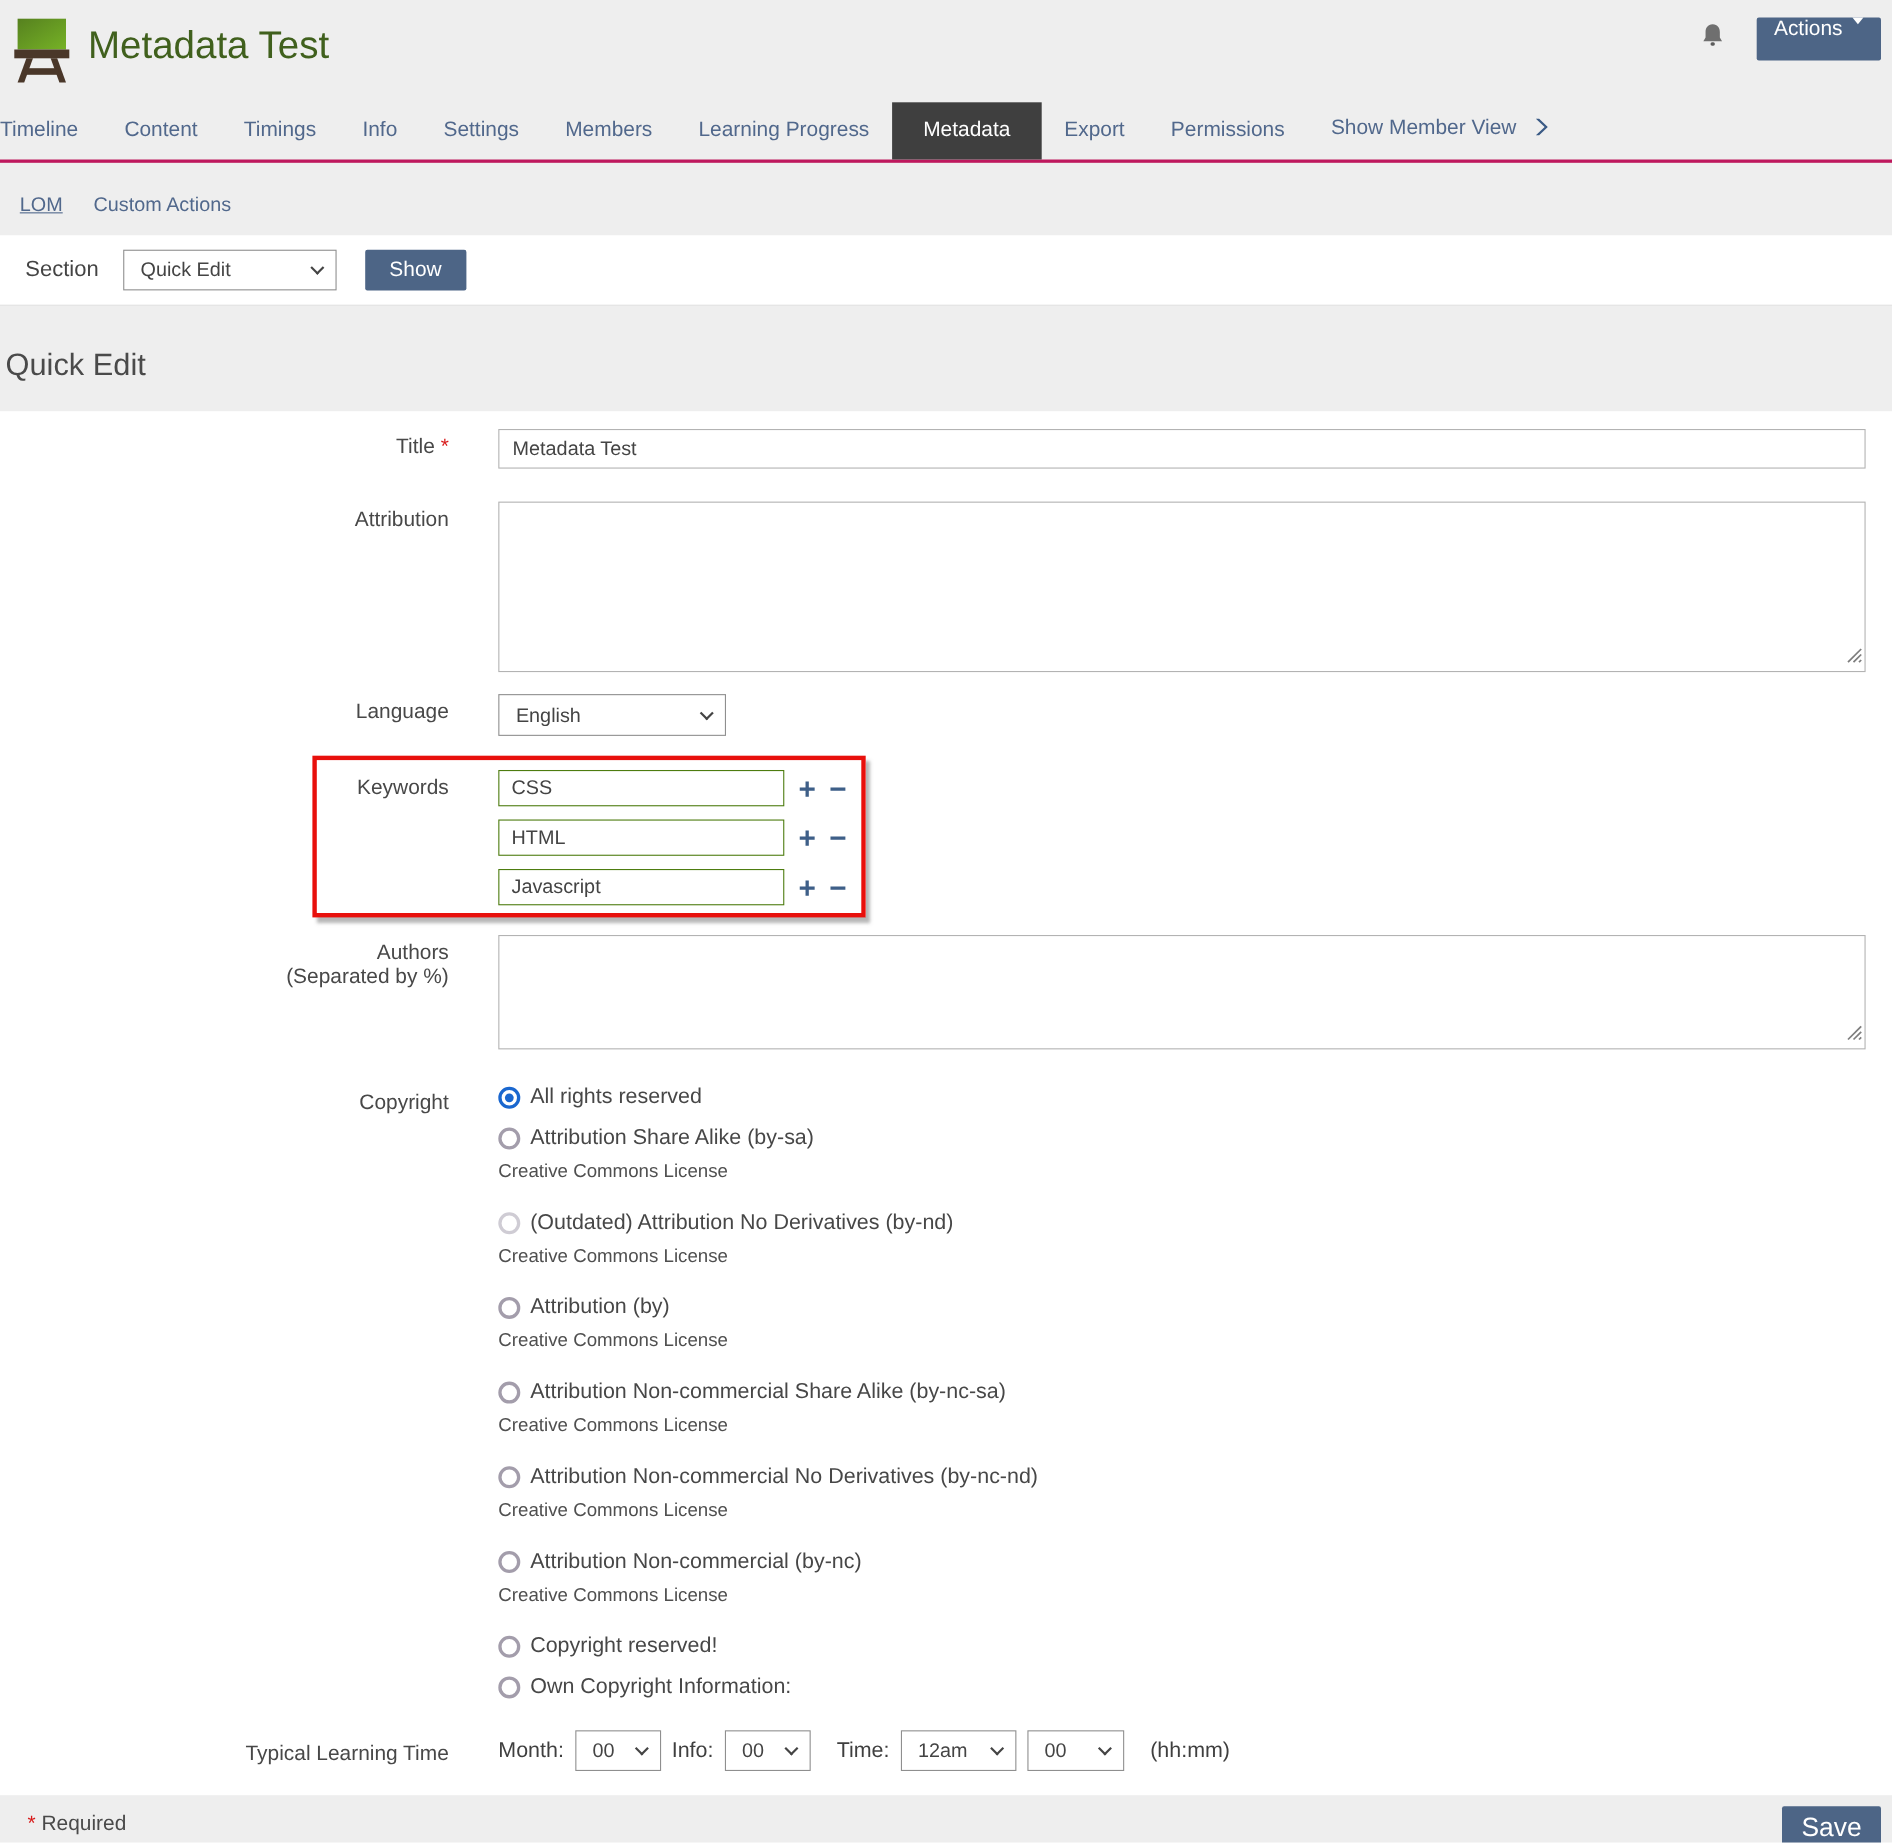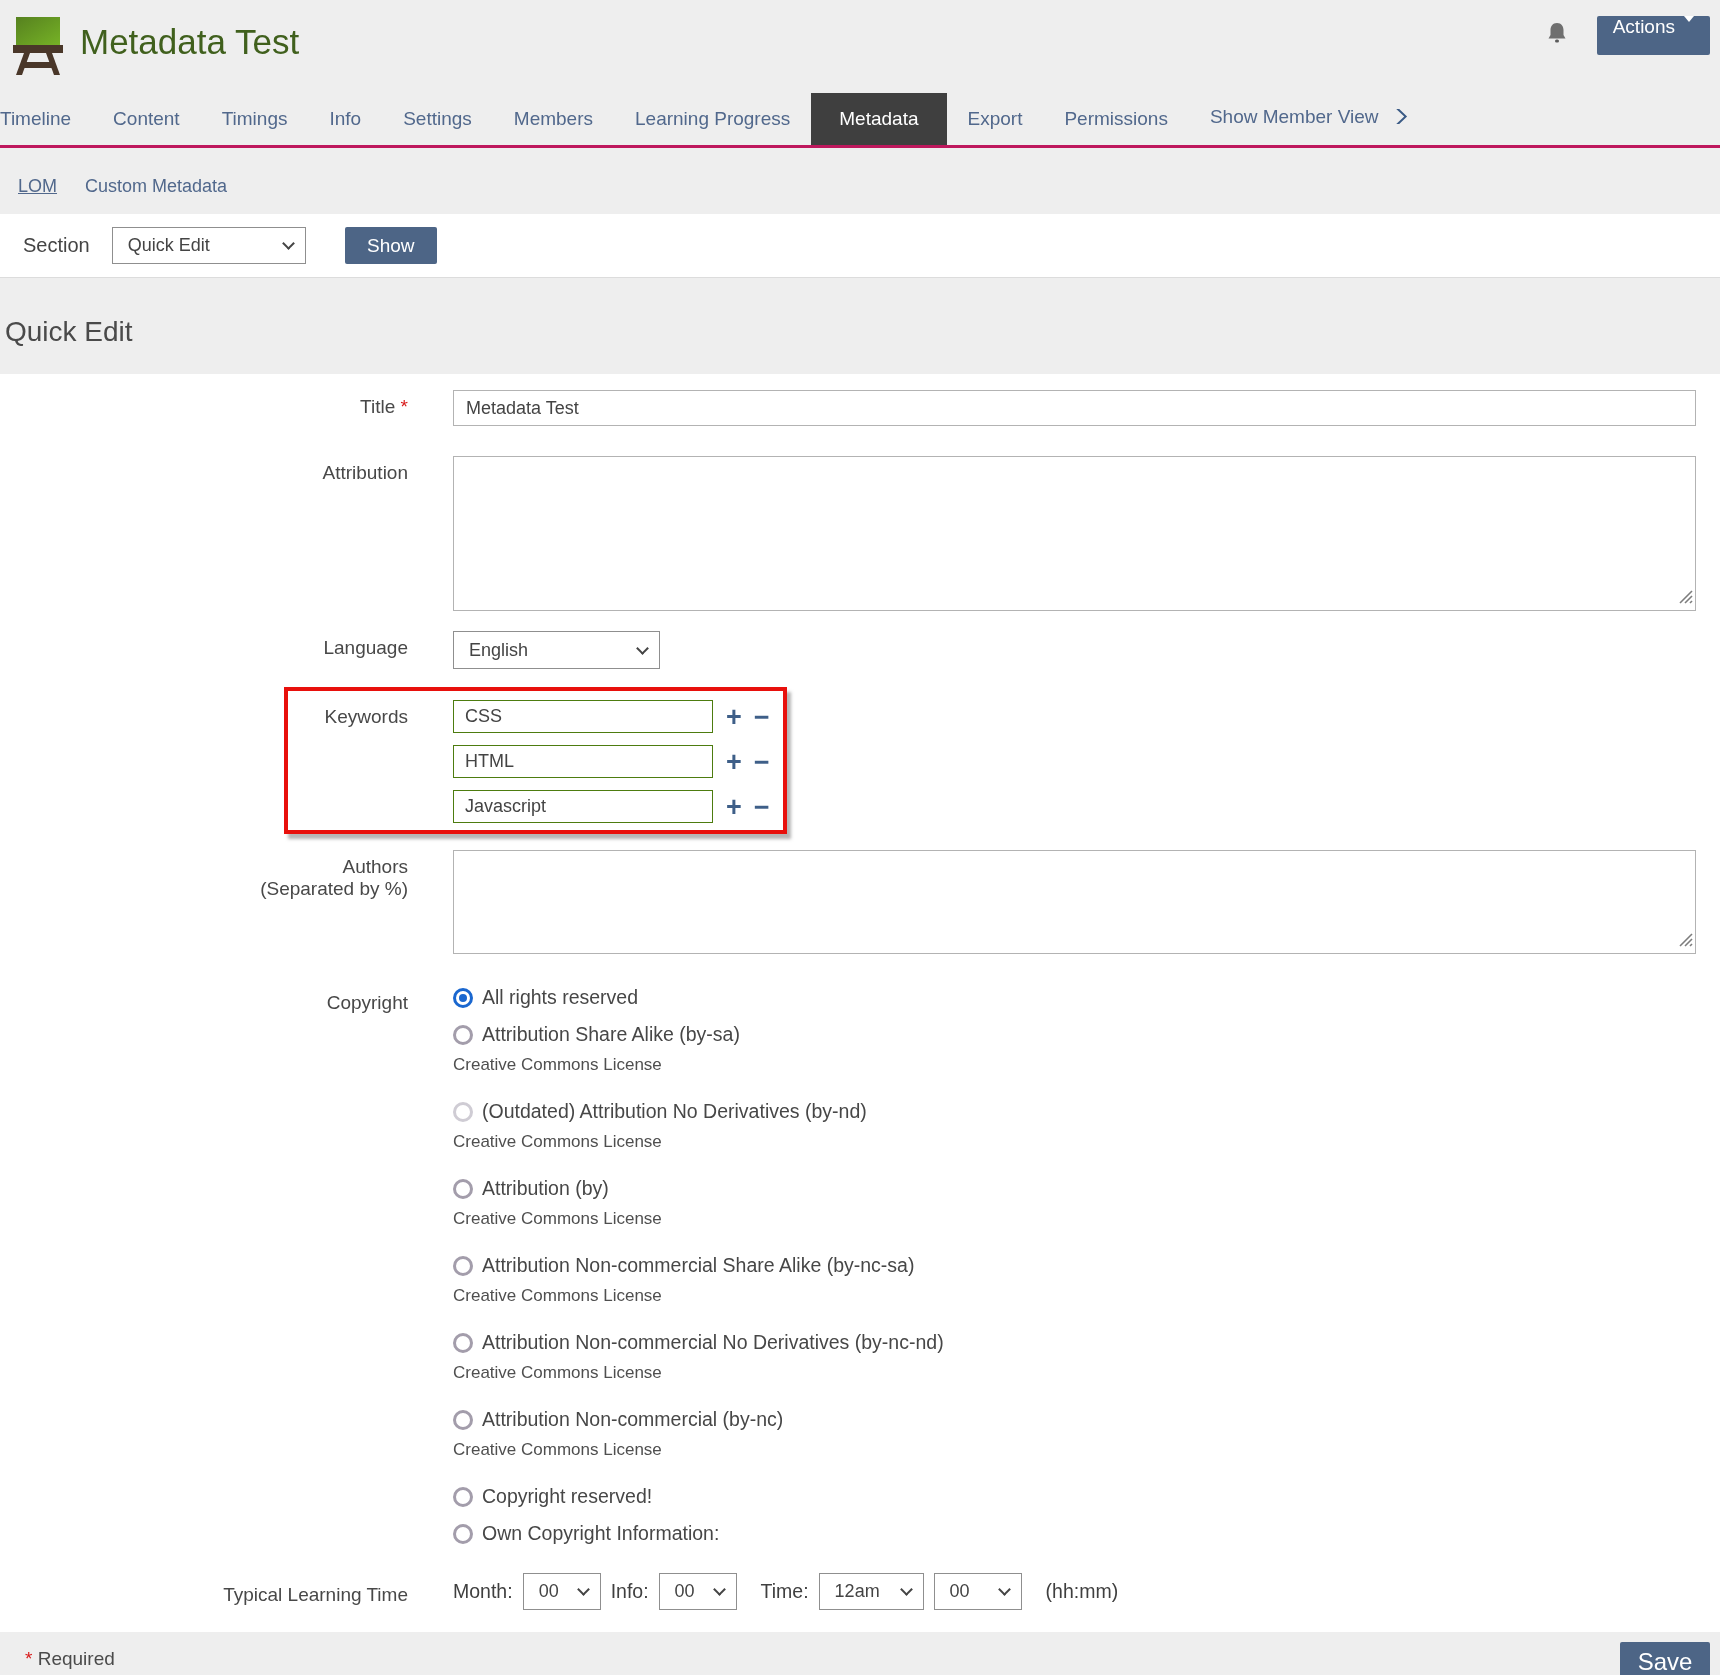--- a/index.html
+++ b/index.html
@@ -36,21 +36,21 @@
   
   .toolbar { background:#ffffff; height:64px; border-bottom:1px solid #dcdcdc;
              display:flex; align-items:center; padding-left:23px; }
   .toolbar-label { font-size:20px; color:#444; margin-right:22px; }
   .fselect { background:#fff; border:1px solid #8f8f8f; height:37px;
              display:inline-flex; align-items:center; justify-content:space-between;
              padding:0 12px 0 15px; font-size:18px; color:#444; cursor:pointer; }
   .chevron { display:inline-block; width:9px; height:9px; border-right:2px solid #444;
              border-bottom:2px solid #444; transform:rotate(45deg); margin-top:-4px; }
   .section-select { width:194px; }
-  .show-btn { height:37px; width:92px; margin-left:39px; font-size:19px; }
+  .show-btn { height:37px; width:92px; margin-left:26px; font-size:19px; }
   
   .heading-band { background:#eeeeee; height:96px; padding:38px 0 0 5px; }
   .form-heading { font-size:28px; color:#4a4a4a; }
   
   .panel { background:#ffffff; padding-top:16px; }
   .frow { display:flex; }
   .flabel { width:408px; flex:0 0 408px; text-align:right; font-size:19px; color:#484848; padding-top:6px; }
   .flabel .star, .star { color:#d81a1a; }
   .ffield { margin-left:45px; }
   .tinput { width:1243px; height:36px; border:1px solid #b3b3b3; background:#fff;
@@ -152,21 +152,21 @@
       <span class="chev-right">
         <svg width="17" height="17" viewBox="0 0 16 16">
           <path d="M4 1 L11.5 8 L4 15 L6.8 15 L14.2 8 L6.8 1 Z" fill="#3a5a85"></path>
         </svg>
       </span>
     </div>
   </div>
 
   <div class="subnav">
     <span class="subtab active">LOM</span>
-    <span class="subtab">Custom Metadata</span>
+    <span class="subtab">Custom Actions</span>
   </div>
 </div>
 
 <div class="toolbar">
   <span class="toolbar-label">Section</span>
   <div class="fselect section-select">
     <span>Quick Edit</span>
     <span class="chevron"></span>
   </div>
   <button class="btn show-btn">Show</button>

